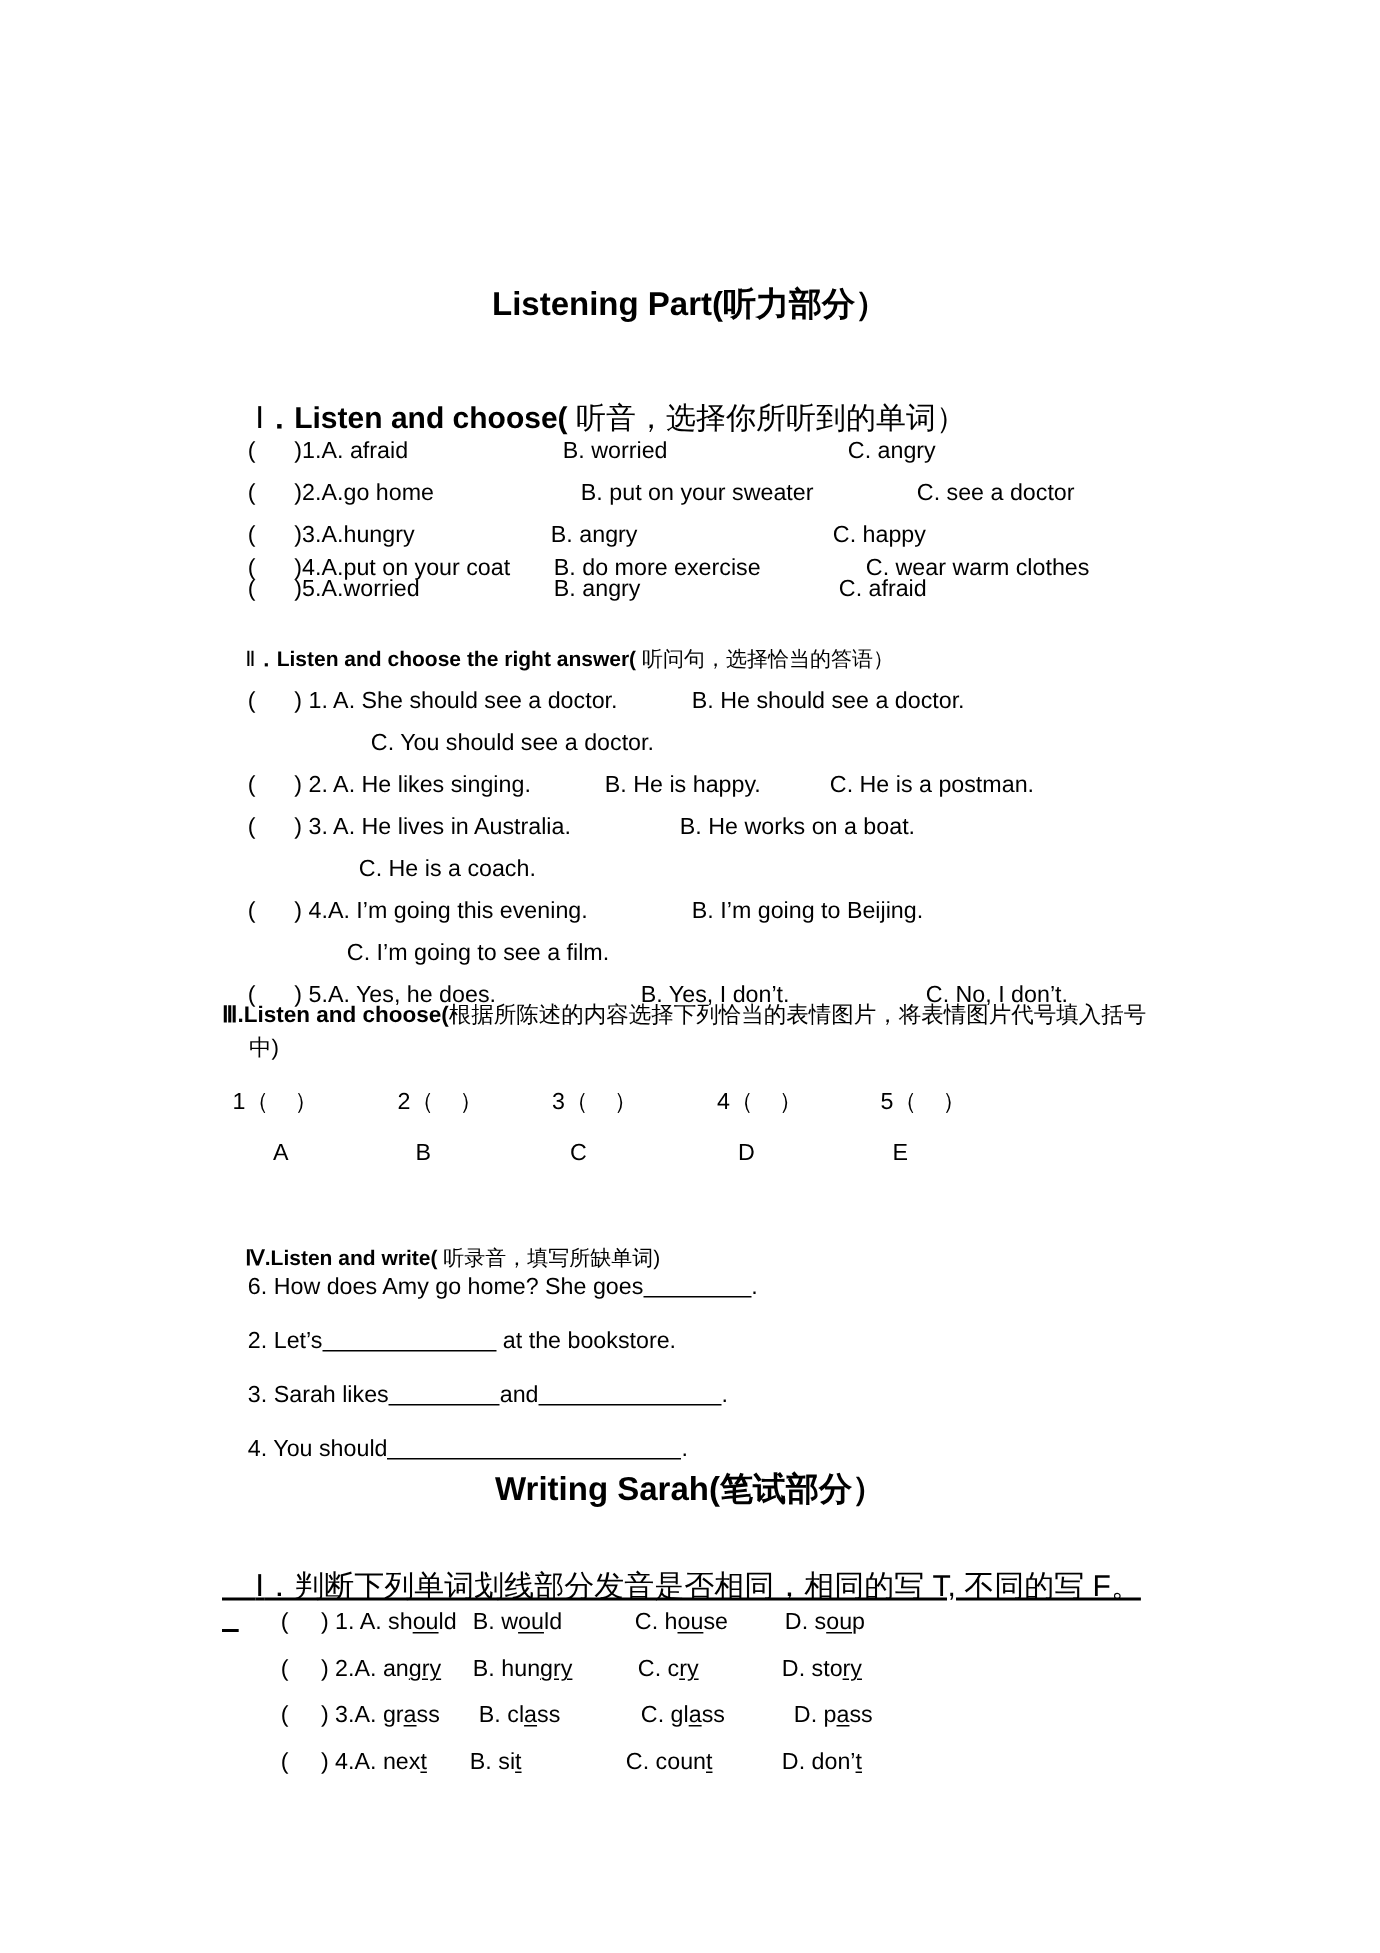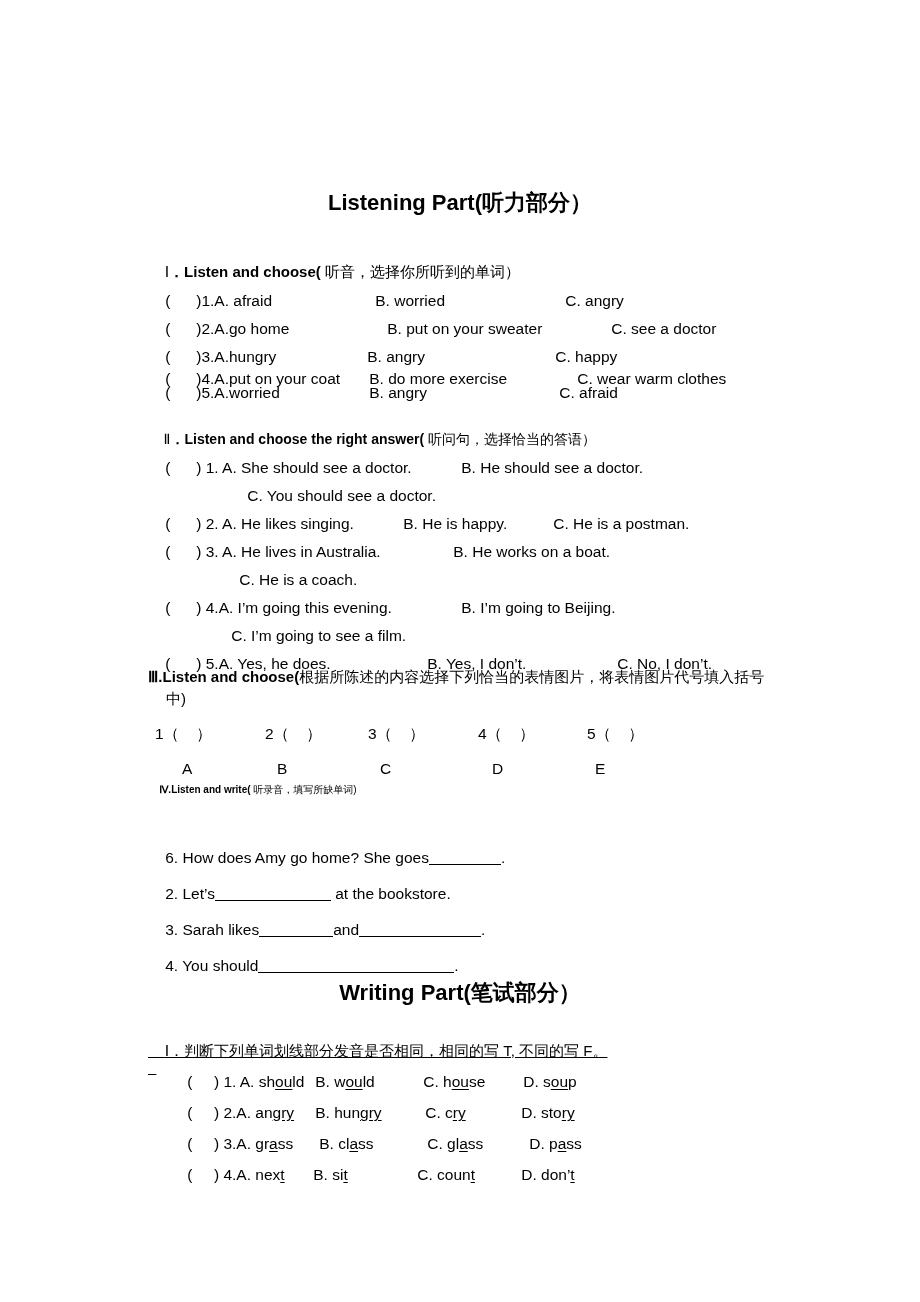--- a/index.html
+++ b/index.html
@@ -51,21 +51,21 @@
   .row {
     position: absolute;
     left: 148px;
     font-size: 15.5px;
     line-height: 1.05;
     white-space: pre;
   }
   .sec-head {
     position: absolute;
     left: 148px;
-    font-size: 15px;
+    font-size: 20px;
     line-height: 1.05;
     white-space: pre;
   }
   .sec-head .rm {
     font-weight: bold;
   }
   .sec-head .roman {
     font-weight: normal;
     font-family: "Liberation Serif", serif;
   }
@@ -174,38 +174,38 @@
   <div class="seq-row" style="top:724px; left:368px;">3（    ）</div>
   <div class="seq-row" style="top:724px; left:478px;">4（    ）</div>
   <div class="seq-row" style="top:724px; left:587px;">5（    ）</div>
 
   <div class="seq-row" style="top:760px; left:182px;">A</div>
   <div class="seq-row" style="top:760px; left:277px;">B</div>
   <div class="seq-row" style="top:760px; left:380px;">C</div>
   <div class="seq-row" style="top:760px; left:492px;">D</div>
   <div class="seq-row" style="top:760px; left:595px;">E</div>
 
-  <div class="sec-head" style="top:774px; font-size:10px;">
+  <div class="sec-head" style="top:816px; font-size:14px;">
     <span class="roman" style="font-weight:bold">Ⅳ</span><span class="rm">.Listen and write(</span><span class="cn"> 听录音，填写所缺单词)</span>
   </div>
 
   <div class="row" style="top:833px;">
     <span>6. How does Amy go home? She goes</span><span class="blank" style="width:72px"></span><span>.</span>
   </div>
   <div class="row" style="top:869px;">
     <span>2. Let’s</span><span class="blank" style="width:116px"></span><span> at the bookstore.</span>
   </div>
   <div class="row" style="top:905px;">
     <span>3. Sarah likes</span><span class="blank" style="width:74px"></span><span>and</span><span class="blank" style="width:122px"></span><span>.</span>
   </div>
   <div class="row" style="top:941px;">
     <span>4. You should</span><span class="blank" style="width:196px"></span><span>.</span>
   </div>
 
-  <div class="part-heading" id="writing-part-heading">Writing Part(笔试部分）</div>
+  <div class="part-heading" id="writing-part-heading">Writing Sarah(笔试部分）</div>
 
   <div class="sec-head" style="top:1027px;text-decoration:underline;">
     <span class="roman">Ⅰ</span><span class="cn">．判断下列单词划线部分发音是否相同，相同的写 T, 不同的写 F。</span>
   </div>
 
   <div class="row" style="top:1058px; left:170px;">
     <span class="col" style="width:128px"><span>(     ) 1. A. </span><span>sh</span><u class="ph">ou</u><span>ld</span></span><span class="col" style="width:108px"><span>B. </span><span>w</span><u class="ph">ou</u><span>ld</span></span><span class="col" style="width:100px"><span>C. </span><span>h</span><u class="ph">ou</u><span>se</span></span><span class="col"><span>D. </span><span>s</span><u class="ph">ou</u><span>p</span></span>
   </div>
 
   <div class="row" style="top:1089px; left:170px;">

